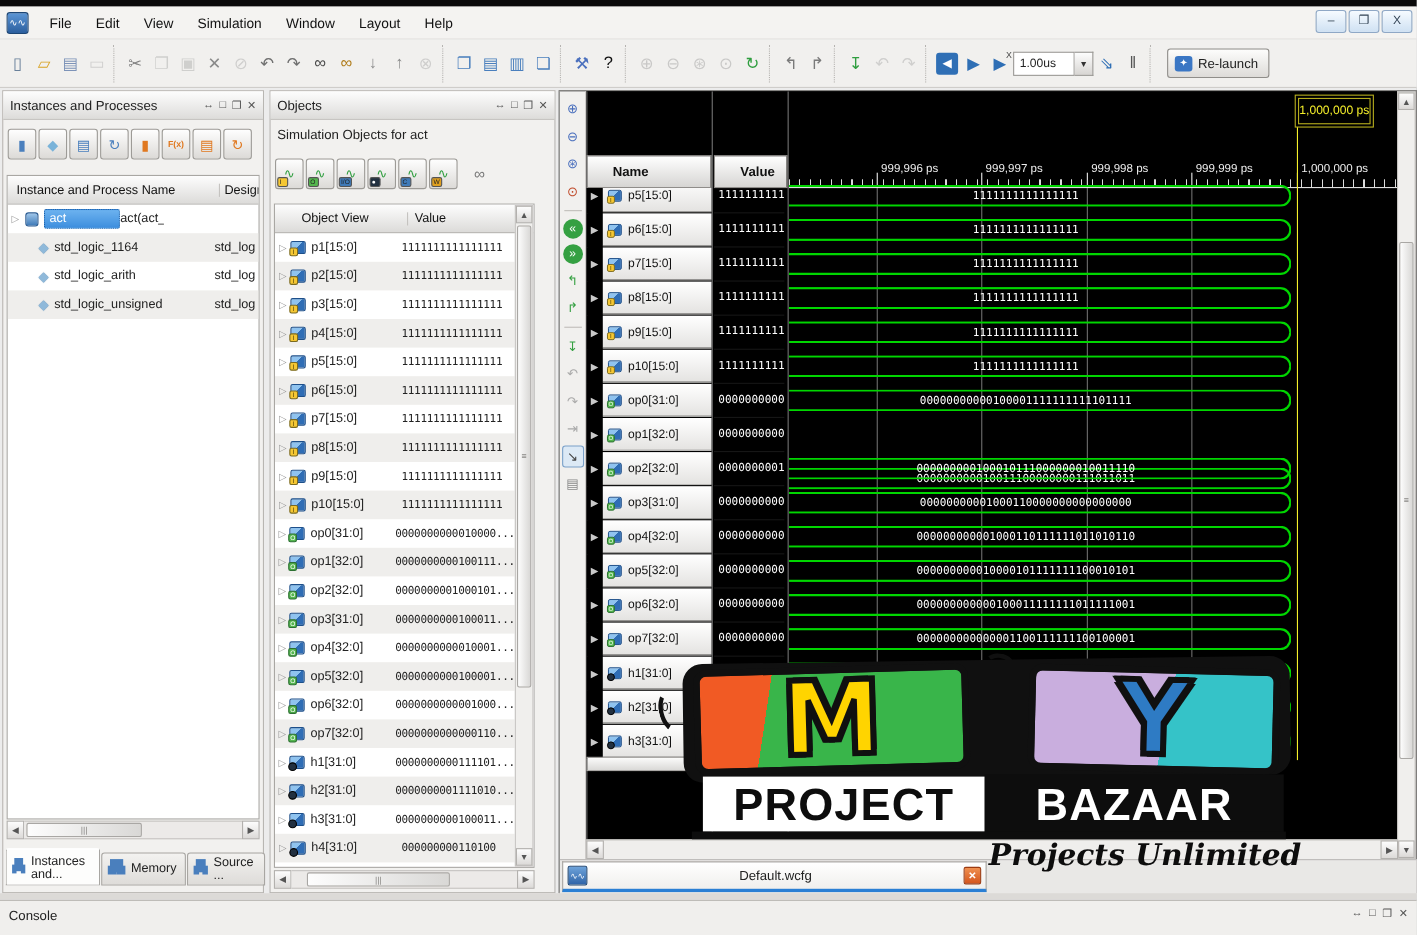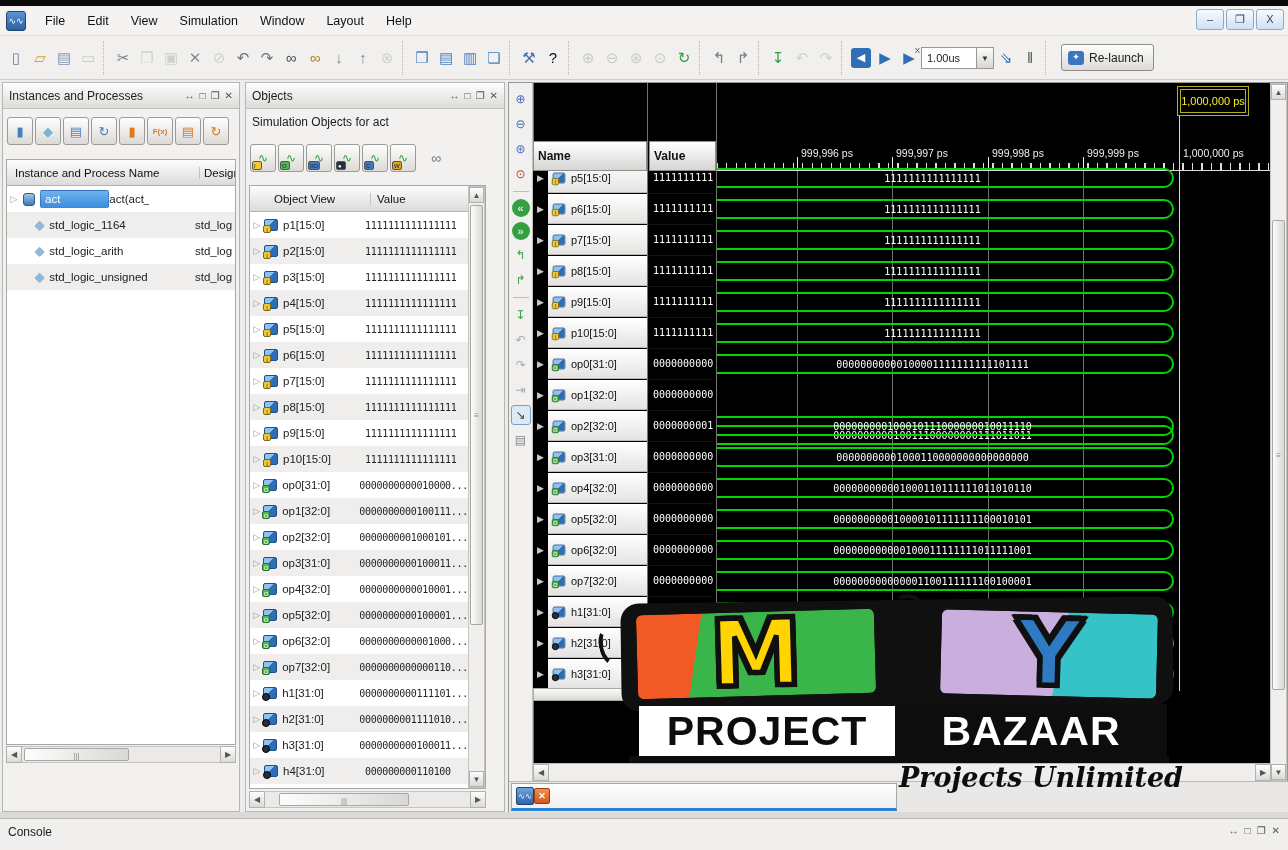--- a/index.html
+++ b/index.html
@@ -49,21 +49,21 @@
   .grip { position:absolute; left:50%; top:50%; transform:translate(-50%,-50%); color:#8a8886; font-size:8px; letter-spacing:0; line-height:3px; }
 
   
   #wavepanel { left:508px; top:82px; width:780px; height:730px; background:#000; border:1px solid #9a9896; }
   #wavetools { position:absolute; left:0; top:0; width:24px; height:698px; background:#f1f0ee; border-right:1px solid #c5c3c0; display:flex; flex-direction:column; align-items:center; padding-top:6px; gap:5px; }
   .wicon { width:20px; height:20px; display:flex; align-items:center; justify-content:center; font-size:12px; border-radius:3px; }
   .wicon.sel { border:1px solid #7aa0c8; background:#dce9f5; }
   .wsep { width:16px; border-top:1px solid #c0beba; margin:2px 0; }
   #wavecanvas { position:absolute; left:24px; top:0; width:738px; height:680px; background:#000; overflow:hidden; }
   .colline { position:absolute; top:0; width:1px; height:680px; background:#9a9a9a; opacity:.75; }
-  .whdr { position:absolute; top:58px; height:30px; background:linear-gradient(#ffffff,#d6d5d3); border:1px solid #8f8d8a; font-size:12px; font-weight:bold; color:#111; display:flex; align-items:center; padding-left:4px; }
+  .whdr { position:absolute; top:58px; height:30px; background:linear-gradient(#ffffff,#d6d5d3); border:1px solid #8f8d8a; font-size:12px; font-weight:bold; color:#111; display:flex; align-items:center; padding-left:23px; }
   #wavenames { position:absolute; left:0; top:88px; width:114px; height:520px; overflow:hidden; }
   #wavevalues { position:absolute; left:116px; top:88px; width:64px; height:520px; overflow:hidden; }
   #waveplot { position:absolute; left:184px; top:0; width:554px; height:680px; overflow:hidden; }
   .wnrow { position:absolute; left:0; width:114px; height:31px; display:flex; align-items:center; }
   .wngut { width:15px; height:31px; background:#000; color:#c9c9c9; font-size:9px; text-align:center; line-height:31px; }
   .wncell { flex:1; height:30px; background:linear-gradient(#ffffff,#e4e3e1); border-bottom:1px solid #b9b8b6; display:flex; align-items:center; padding-left:4px; font-size:11px; color:#111; }
   .wvrow { position:absolute; left:0; width:68px; height:31px; color:#fff; font-family:"DejaVu Sans Mono", monospace; font-size:10px; display:flex; align-items:center; padding-left:4px; border-bottom:1px solid #161616; }
   .gline { position:absolute; top:88px; height:520px; width:1px; background:#8a8a8a; opacity:.8; }
   .bus { position:absolute; left:0; width:457px; height:20px; border:2px solid #00d600; border-left:none; border-radius:0 10px 10px 0; display:flex; align-items:center; justify-content:center; }
   .bustxt { color:#fff; font-family:"DejaVu Sans Mono", monospace; font-size:10px; letter-spacing:0; white-space:nowrap; transform:translateX(-12px); }
@@ -243,20 +243,34 @@
     </div>
     <div style="position:absolute;left:3px;top:663px;width:230px;height:17px;display:flex;">
       <div class="sarrow" style="width:16px;height:17px;">◀</div>
       <div style="flex:1;position:relative;background:#eceae8;border-top:1px solid #c6c4c1;border-bottom:1px solid #c6c4c1;">
         <div class="sthumb" style="position:absolute;left:2px;top:1px;width:105px;height:13px;">
             <span class="grip">|||</span>
           </div>
       </div>
       <div class="sarrow" style="width:16px;height:17px;">▶</div>
     </div>
+    <div id="insttabs" style="position:absolute;left:0px;top:688px;width:238px;height:42px;display:flex;align-items:flex-start;gap:1px;padding-left:2px;">
+        <div style="display: flex; align-items: center; gap: 4px; padding: 5px 7px; font-size: 11.5px; border-width: 2px 1px 1px; border-style: solid; border-color: rgb(255, 255, 255) rgb(168, 166, 162) rgb(168, 166, 162); border-image: initial; background: rgb(253, 253, 252); height: 34px; margin-top: 0px; border-radius: 3px 3px 0px 0px;">
+          <span style="width: 12px; height: 12px; background: rgb(74, 127, 189); box-shadow: rgb(74, 127, 189) -4px 4px 0px -2px, rgb(74, 127, 189) 4px 4px 0px -2px; margin: -3px 3px 3px 0px;"></span>
+          <span>Instances and...</span>
+        </div>
+        <div style="display: flex; align-items: center; gap: 4px; padding: 5px 7px; font-size: 11.5px; border: 1px solid rgb(168, 166, 162); background: linear-gradient(rgb(243, 242, 240), rgb(222, 220, 217)); height: 30px; margin-top: 4px; border-radius: 3px 3px 0px 0px;">
+          <span style="width: 12px; height: 12px; background: rgb(74, 127, 189); box-shadow: rgb(74, 127, 189) -4px 4px 0px -2px, rgb(74, 127, 189) 4px 4px 0px -2px; margin: -3px 3px 3px 0px;"></span>
+          <span>Memory</span>
+        </div>
+        <div style="display: flex; align-items: center; gap: 4px; padding: 5px 7px; font-size: 11.5px; border: 1px solid rgb(168, 166, 162); background: linear-gradient(rgb(243, 242, 240), rgb(222, 220, 217)); height: 30px; margin-top: 4px; border-radius: 3px 3px 0px 0px;">
+          <span style="width: 12px; height: 12px; background: rgb(74, 127, 189); box-shadow: rgb(74, 127, 189) -4px 4px 0px -2px, rgb(74, 127, 189) 4px 4px 0px -2px; margin: -3px 3px 3px 0px;"></span>
+          <span>Source ...</span>
+        </div>
+      </div>
   </div>
 
   <div class="abs panel" style="left:245px;top:82px;width:260px;height:730px;">
     <div class="ptitle">
       <span class="lbl">Objects</span>
       <span class="pbtns" id="objbtns">
           <span>↔</span>
           <span>□</span>
           <span>❐</span>
           <span>✕</span>
@@ -786,20 +800,21 @@
     </div>
 
     <div style="position:absolute;left:24px;top:680px;width:738px;height:18px;background:#efeeec;border-top:1px solid #bdbbb8;display:flex;justify-content:space-between;">
       <div class="sarrow" style="width:16px;height:17px;">◀</div>
       <div class="sarrow" style="width:16px;height:17px;">▶</div>
     </div>
 
     <div id="wavetabs">
       <div id="wavetab">
         <span class="tabicon">∿∿</span>
+        <span class="tlabel">Default.wcfg</span>
         <span class="closex">✕</span>
       </div>
     </div>
   </div>
 
   <div class="abs" id="wm">
     <div class="wmarc" style="left:6px;top:28px;width:26px;height:40px;border-color:transparent transparent transparent #101010;transform:rotate(-14deg);"></div>
     <div class="wmarc" style="left:300px;top:-4px;width:30px;height:26px;border-color:#101010 transparent transparent transparent;transform:rotate(8deg);"></div>
     <div id="wmback"></div>
     <div class="wmtile" id="tileM">

